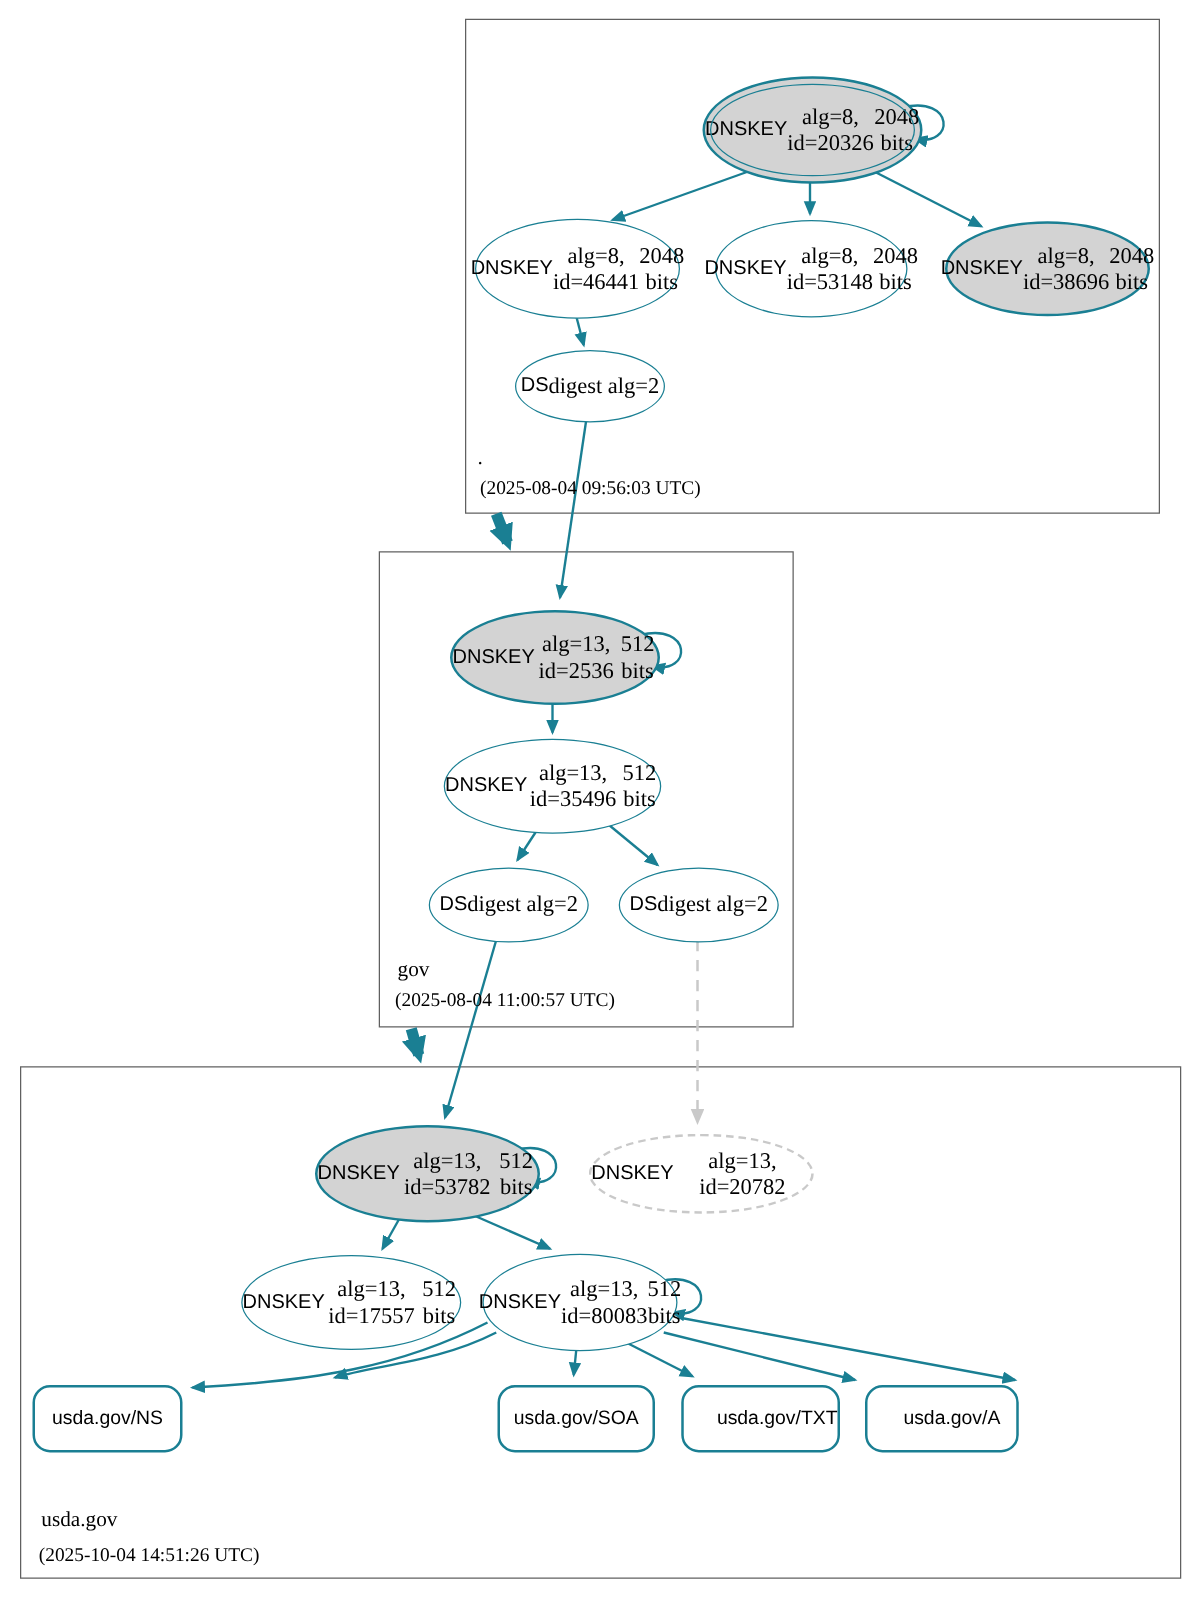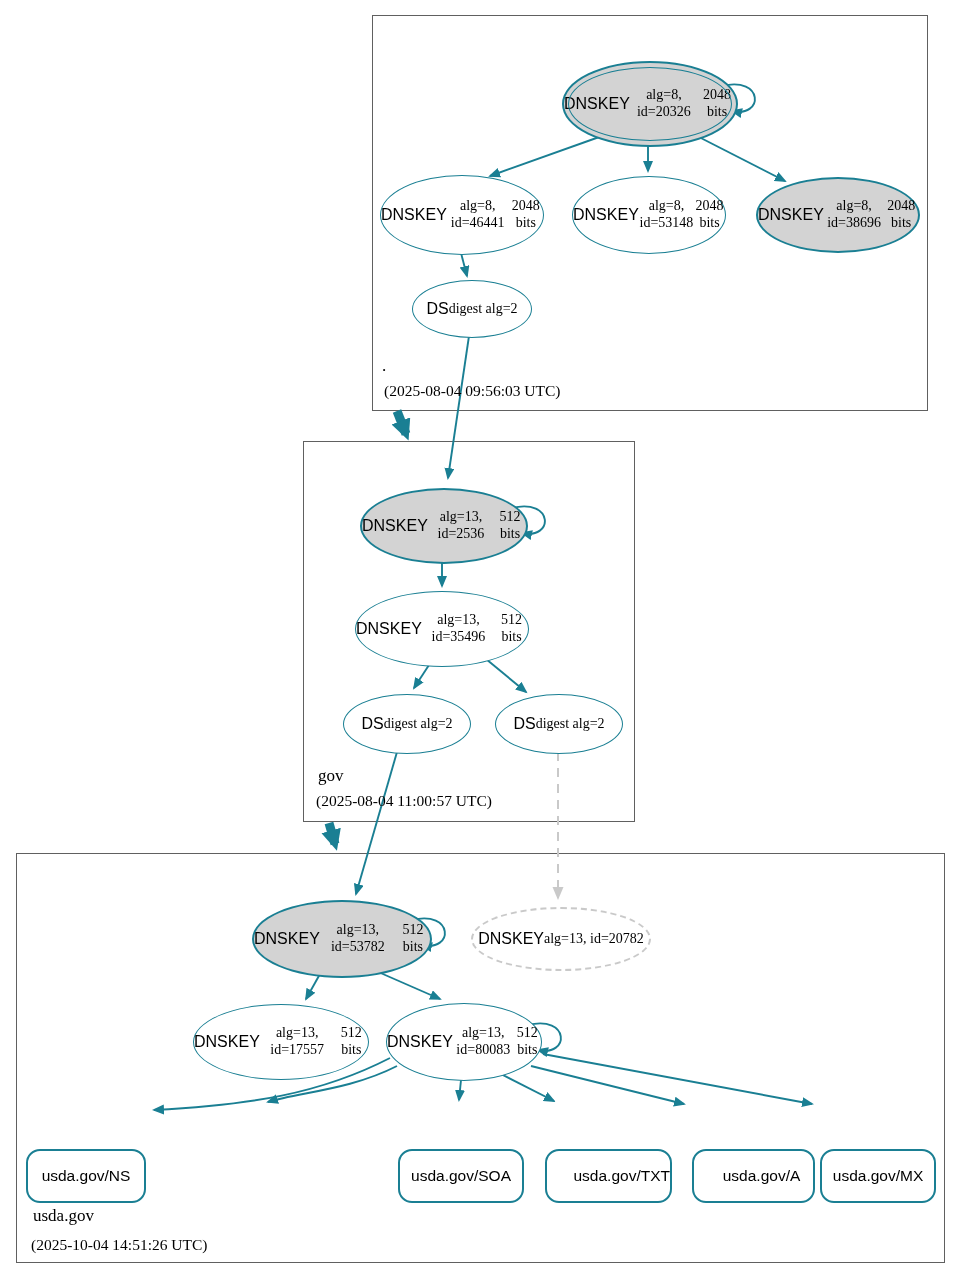--- a/index.html
+++ b/index.html
@@ -8,24 +8,24 @@
   .zone-box{position:absolute;border:1px solid #606060;background:transparent;z-index:0;}
   #edges{position:absolute;left:0;top:0;width:960px;height:1278px;z-index:1;pointer-events:none;}
   .ellipse{position:absolute;border:1.6px solid #1a7f93;border-radius:50%;background:#fff;
            display:flex;flex-direction:row;align-items:center;justify-content:center;
            text-align:center;z-index:2;line-height:1.18;}
   .ellipse.gray{background:#d3d3d3;}
   .ellipse.ksk{border-width:2.4px;}
   .ellipse.double::before{content:"";position:absolute;inset:4px;border:1.6px solid #1a7f93;border-radius:50%;}
   .ellipse.missing{border:2px dashed #c9c9c9;background:#fff;}
   .nt{font-family:"Liberation Sans",sans-serif;font-size:16px;}
-  .nd{font-family:"Liberation Serif",serif;font-size:14px;}
+  .nd{font-family:"Liberation Serif",serif;font-size:18px;}
   .rrset{position:absolute;border:2px solid #1a7f93;border-radius:14px;background:#fff;
          display:flex;align-items:center;justify-content:center;z-index:2;
-         font-family:"Liberation Sans",sans-serif;font-size:15.5px;margin-top:41px;}
+         font-family:"Liberation Sans",sans-serif;font-size:15.5px;}
   .zlabel{position:absolute;font-family:"Liberation Serif",serif;font-size:17px;z-index:2;}
   .zts{position:absolute;font-family:"Liberation Serif",serif;font-size:15.5px;z-index:2;}
 </style>
 </head>
 <body>
 
 <div id="canvas">
 
   <div class="zone-box" style="left:372px;top:15px;width:554px;height:394px;"></div>
   <div class="zone-box" style="left:303px;top:441px;width:330px;height:379px;"></div>
@@ -153,20 +153,17 @@
   </div>
   <div class="rrset" style="left:398px;top:1108px;width:122px;height:50px;">
     <span>usda.gov/SOA</span>
   </div>
   <div class="rrset" style="left:545px;top:1108px;width:123px;height:50px;justify-content:flex-end;">
     <span>usda.gov/TXT</span>
   </div>
   <div class="rrset" style="left:692px;top:1108px;width:103px;height:50px;padding-left:16px;">
     <span>usda.gov/A</span>
   </div>
-  <div class="rrset" style="left:820px;top:1108px;width:112px;height:50px;">
-    <span>usda.gov/MX</span>
-  </div>
 
   <div class="zlabel" style="left:33px;top:1206px;">usda.gov</div>
   <div class="zts" style="left:31px;top:1236px;">(2025-10-04 14:51:26 UTC)</div>
 
 </div>
 
 </body></html>

